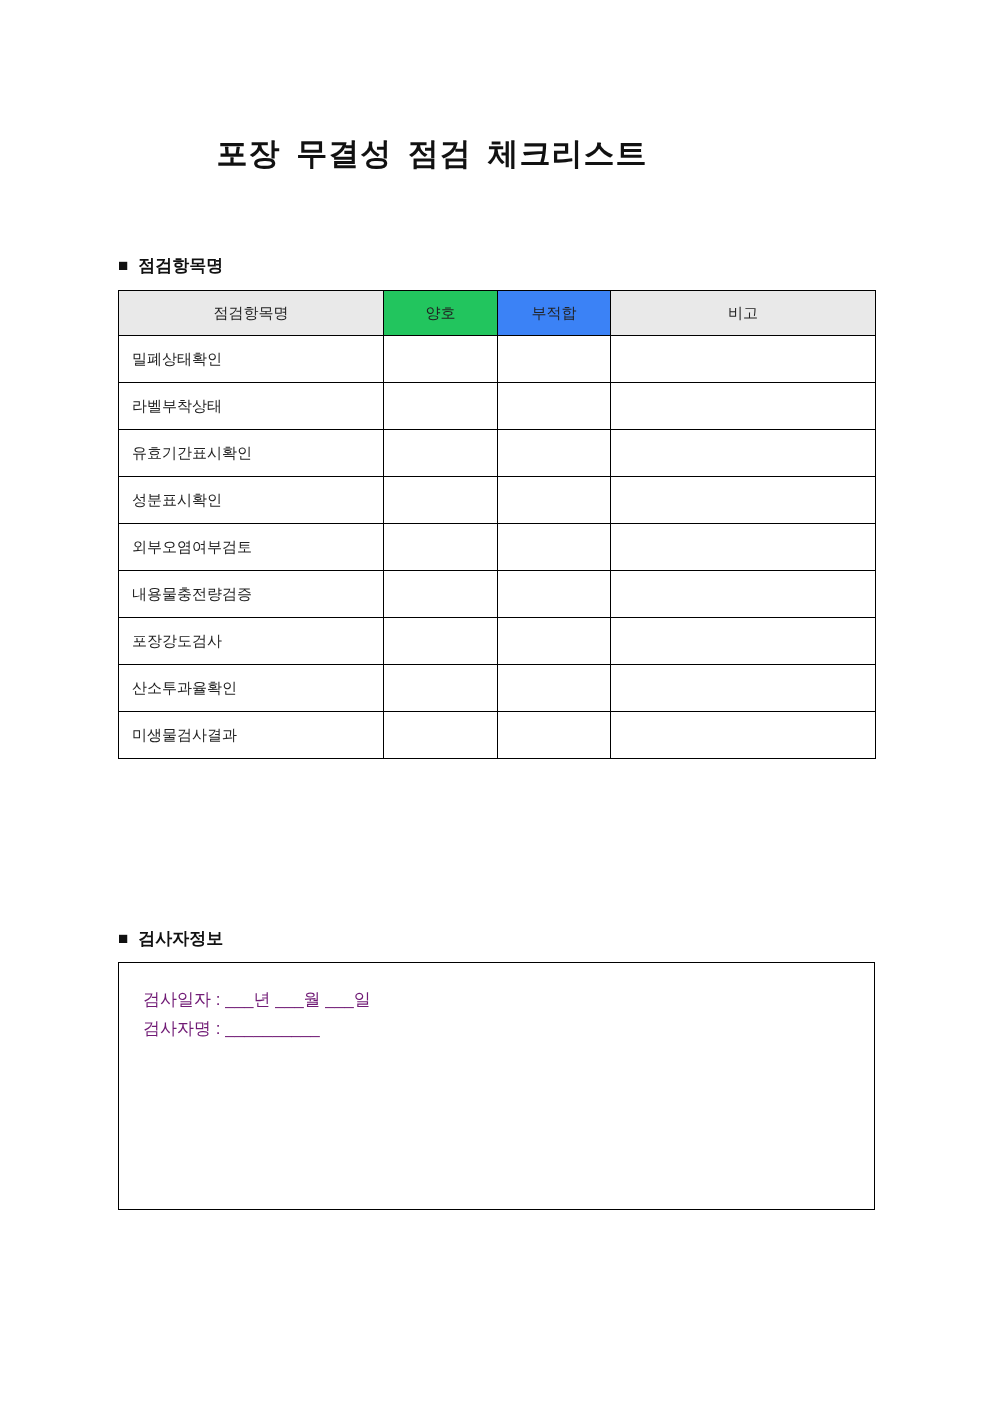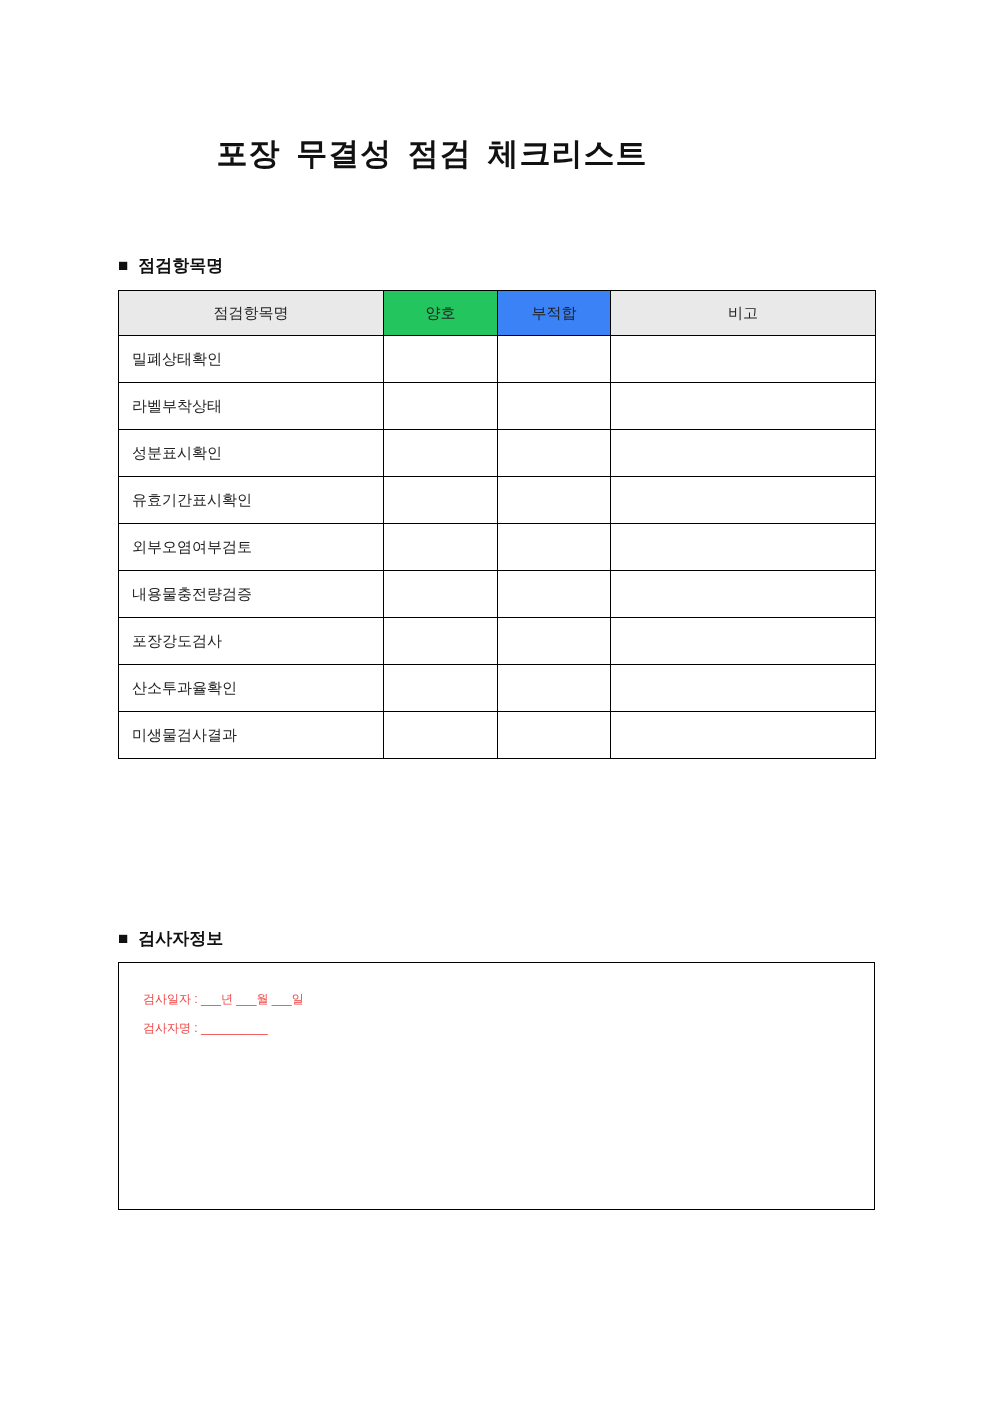--- a/index.html
+++ b/index.html
@@ -69,22 +69,22 @@
   table.checklist td.empty { padding: 0; }
 
   .inspector-box {
     position: absolute;
     top: 962px;
     left: 118px;
     width: 757px;
     height: 248px;
     border: 1px solid #000000;
     padding: 22px 0 0 24px;
-    font-size: 12px;
-    color: #ef4444;
+    font-size: 17px;
+    color: #701a75;
   }
   .field-line {
     line-height: 29px;
     white-space: pre;
   }
 </style>
 </head>
 <body>
 
 <h1 class="page-title">포장 무결성 점검 체크리스트</h1>
@@ -116,27 +116,27 @@
       <td class="empty"></td>
       <td class="empty"></td>
     </tr>
     <tr>
       <td>라벨부착상태</td>
       <td class="empty"></td>
       <td class="empty"></td>
       <td class="empty"></td>
     </tr>
     <tr>
-      <td>성분표시확인</td>
+      <td>유효기간표시확인</td>
       <td class="empty"></td>
       <td class="empty"></td>
       <td class="empty"></td>
     </tr>
     <tr>
-      <td>유효기간표시확인</td>
+      <td>성분표시확인</td>
       <td class="empty"></td>
       <td class="empty"></td>
       <td class="empty"></td>
     </tr>
     <tr>
       <td>외부오염여부검토</td>
       <td class="empty"></td>
       <td class="empty"></td>
       <td class="empty"></td>
     </tr>

